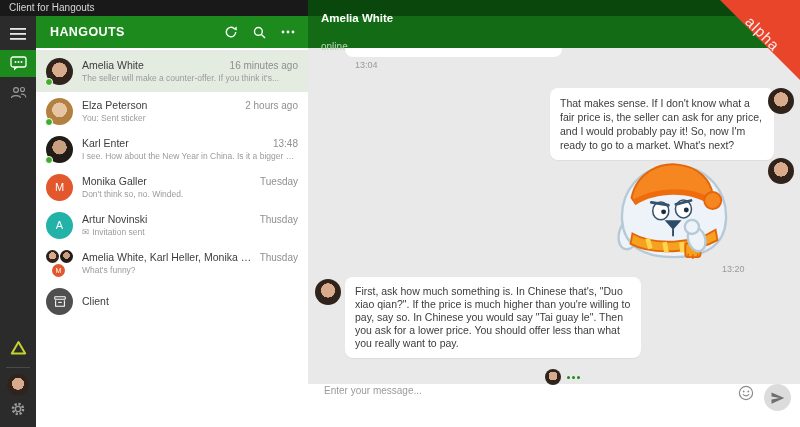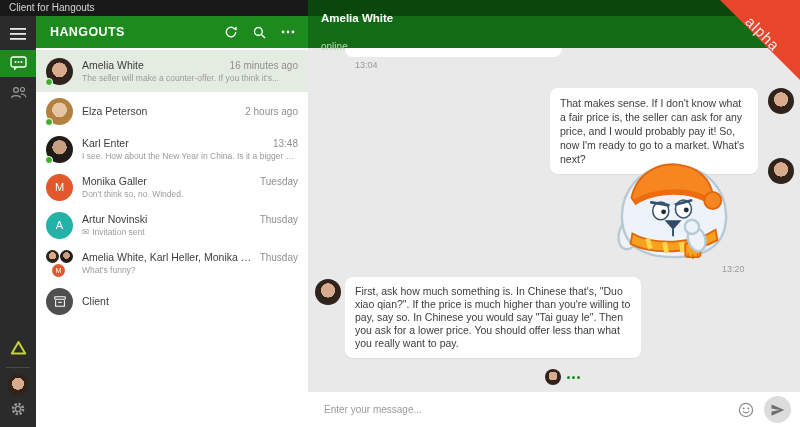--- a/index.html
+++ b/index.html
@@ -58,33 +58,33 @@
   .chat-name{color:#fff;font-size:11.5px;font-weight:bold;line-height:12px;}
   .chat-status{color:#b8d4b4;font-size:10px;margin-top:17px;}
   .chat-body{flex:1;position:relative;text-decoration:underline;}
   .msg-clipped{position:absolute;left:37px;top:0;width:217px;height:9px;background:#fff;
                border-radius:0 0 8px 8px;}
   .ts{position:absolute;font-size:9px;color:#9a9a9a;}
   .ts1{left:47px;top:12px;}
   .ts2{left:414px;top:216px;}
   .bubble{position:absolute;background:#fff;border-radius:8px;font-size:10.5px;color:#3c3c3c;
           padding:8px 10px;box-shadow:0 1px 1px rgba(0,0,0,.05);}
-  .bubble.right{left:242px;top:40px;width:208px;line-height:14px;}
+  .bubble.right{left:242px;top:40px;width:224px;line-height:14px;}
   .bubble.left{left:37px;top:229px;width:296px;line-height:13px;}
   .msg-avatar{position:absolute;width:26px;height:26px;border-radius:50%;}
   .mav1{left:460px;top:40px;}
   .mav2{left:460px;top:110px;}
   .mav3{left:7px;top:231px;}
   .sticker{position:absolute;left:290px;top:110px;}
   .typing{position:absolute;left:237px;top:321px;display:flex;align-items:center;}
   .typing-avatar{width:16px;height:16px;border-radius:50%;flex:none;}
   .typing-dots{display:flex;margin-left:4px;}
   .typing-dots span{width:3px;height:3px;border-radius:50%;background:#1d8a1d;margin-left:2px;}
   
-  .composer{height:35px;background:#fff;flex:none;display:flex;align-items:center;padding:0 9px 0 14px;}
+  .composer{height:43px;background:#fff;flex:none;display:flex;align-items:flex-start;padding:0 9px 0 14px;}
   .composer input{flex:1;border:none;outline:none;font-size:10px;color:#555;background:transparent;
                   font-family:"Liberation Sans","DejaVu Sans",sans-serif;}
   .composer input::placeholder{color:#9a9a9a;}
   .emoji-btn{width:18px;height:18px;margin-right:9px;display:flex;align-items:center;justify-content:center;}
   .send-btn{width:27px;height:27px;border-radius:50%;background:#dcdcdc;display:flex;
             align-items:center;justify-content:center;}
   
   .ribbon{position:absolute;top:0;right:0;width:80px;height:80px;overflow:hidden;pointer-events:none;}
   .ribbon-tri{position:absolute;top:0;right:0;width:0;height:0;
               border-top:80px solid #e8452a;border-left:80px solid transparent;}
@@ -184,20 +184,21 @@
 
         <div class="row">
           <div class="avatar ph-elza">
               <span class="dot"></span>
             </div>
           <div class="row-main">
             <div class="row-top">
                 <span class="name">Elza Peterson</span>
                 <span class="time">2 hours ago</span>
               </div>
+            <div class="preview">You: Sent sticker</div>
           </div>
         </div>
 
         <div class="row">
           <div class="avatar ph-karl">
               <span class="dot"></span>
             </div>
           <div class="row-main">
             <div class="row-top">
                 <span class="name">Karl Enter</span>

